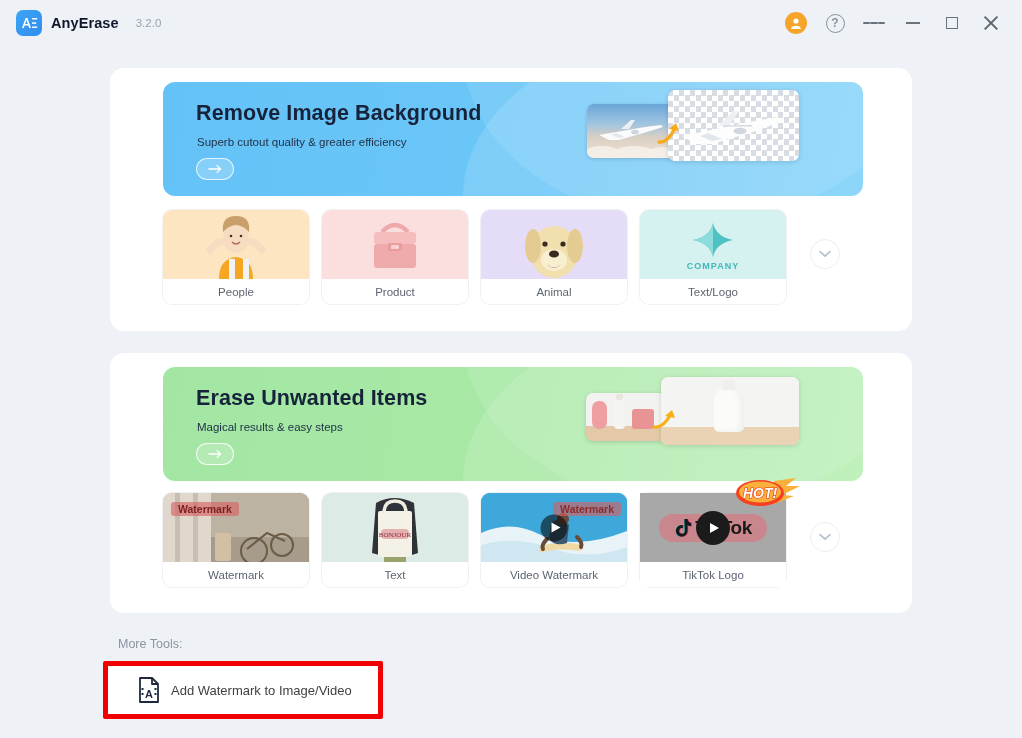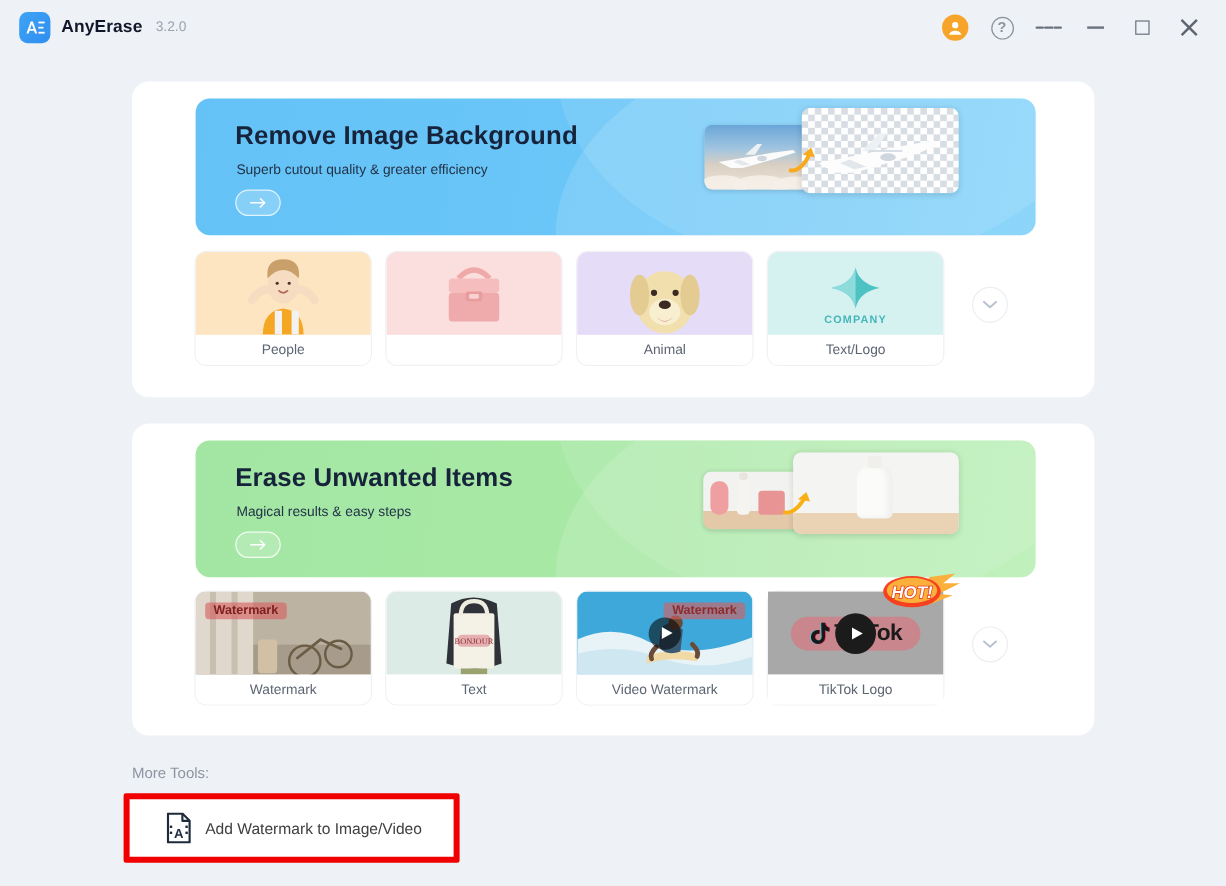--- a/index.html
+++ b/index.html
@@ -18,21 +18,21 @@
     background: #eef1f6;
   }
   .brand { display: flex; align-items: center; margin-left: 16px; gap: 9px; }
   .logo-mark {
     width: 26px; height: 26px; border-radius: 7px;
     background: linear-gradient(135deg, #3ea4f5 0%, #2f8ef0 100%);
     display: flex; align-items: center; justify-content: center;
   }
   .logo-mark svg { display: block; }
   .brand-name { font-size: 14.5px; font-weight: bold; color: #0f172a; letter-spacing: .1px; }
-  .brand-ver { font-size: 11.5px; color: #9aa3b0; margin-left: 2px; }
+  .brand-ver { font-size: 11.5px; color: #9aa3b0; margin-left: 8px; }
 
   .win-actions {
     margin-left: auto; display: flex; align-items: center;
     gap: 17px; margin-right: 20px;
   }
   .ic { width: 22px; height: 22px; display: flex; align-items: center; justify-content: center; cursor: pointer; }
   .avatar-ic {
     width: 22px; height: 22px; border-radius: 50%;
     background: #f7a52a; display: flex; align-items: center; justify-content: center;
   }
@@ -172,21 +172,21 @@
     display:flex; align-items:center; justify-content:center; gap:3px;
   }
   .tiktok-txt { font-size: 19px; font-weight: bold; color:#1a1a1a; letter-spacing:-.5px;}
   .hot-badge {
     position: absolute; right: -14px; top: -16px;
     width: 66px; height: 34px;
   }
 
   
   .more-lbl {
-    position: absolute; left: 110px; top: 637px;
+    position: absolute; left: 118px; top: 637px;
     font-size: 12.5px; color: #8d95a1;
   }
   .redbox {
     position: absolute; left: 103px; top: 661px;
     width: 280px; height: 58px;
     border: 5px solid #f00000; border-radius: 2px;
     background: #fff;
   }
   .tool-btn {
     position:absolute; left: 0; top: 0; right:0; bottom:0;
@@ -308,20 +308,21 @@
     <div class="tile">
       <div class="tile-img t-product">
         <svg width="146" height="69" viewBox="0 0 146 69">
           <path d="M60 22 q13 -14 26 0" stroke="#f0a9a9" stroke-width="4.5" fill="none"></path>
           <rect x="52" y="22" width="42" height="12" rx="3" fill="#f5bdbd"></rect>
           <rect x="52" y="34" width="42" height="24" rx="3" fill="#efabab"></rect>
           <rect x="66" y="33" width="14" height="8" rx="2" fill="#e89c9c"></rect>
           <rect x="69" y="35" width="8" height="4" rx="1" fill="#f8d2d2"></rect>
         </svg>
       </div>
+      <div class="tile-lbl">Product</div>
     </div>
 
     <div class="tile">
       <div class="tile-img t-animal">
         <svg width="146" height="69" viewBox="0 0 146 69">
           <ellipse cx="73" cy="42" rx="24" ry="26" fill="#f2dfae"></ellipse>
           <ellipse cx="52" cy="36" rx="8" ry="17" fill="#e3cb92"></ellipse>
           <ellipse cx="94" cy="36" rx="8" ry="17" fill="#e3cb92"></ellipse>
           <ellipse cx="73" cy="50" rx="13" ry="11" fill="#f8eed0"></ellipse>
           <ellipse cx="73" cy="44" rx="5" ry="3.6" fill="#3a2a22"></ellipse>

